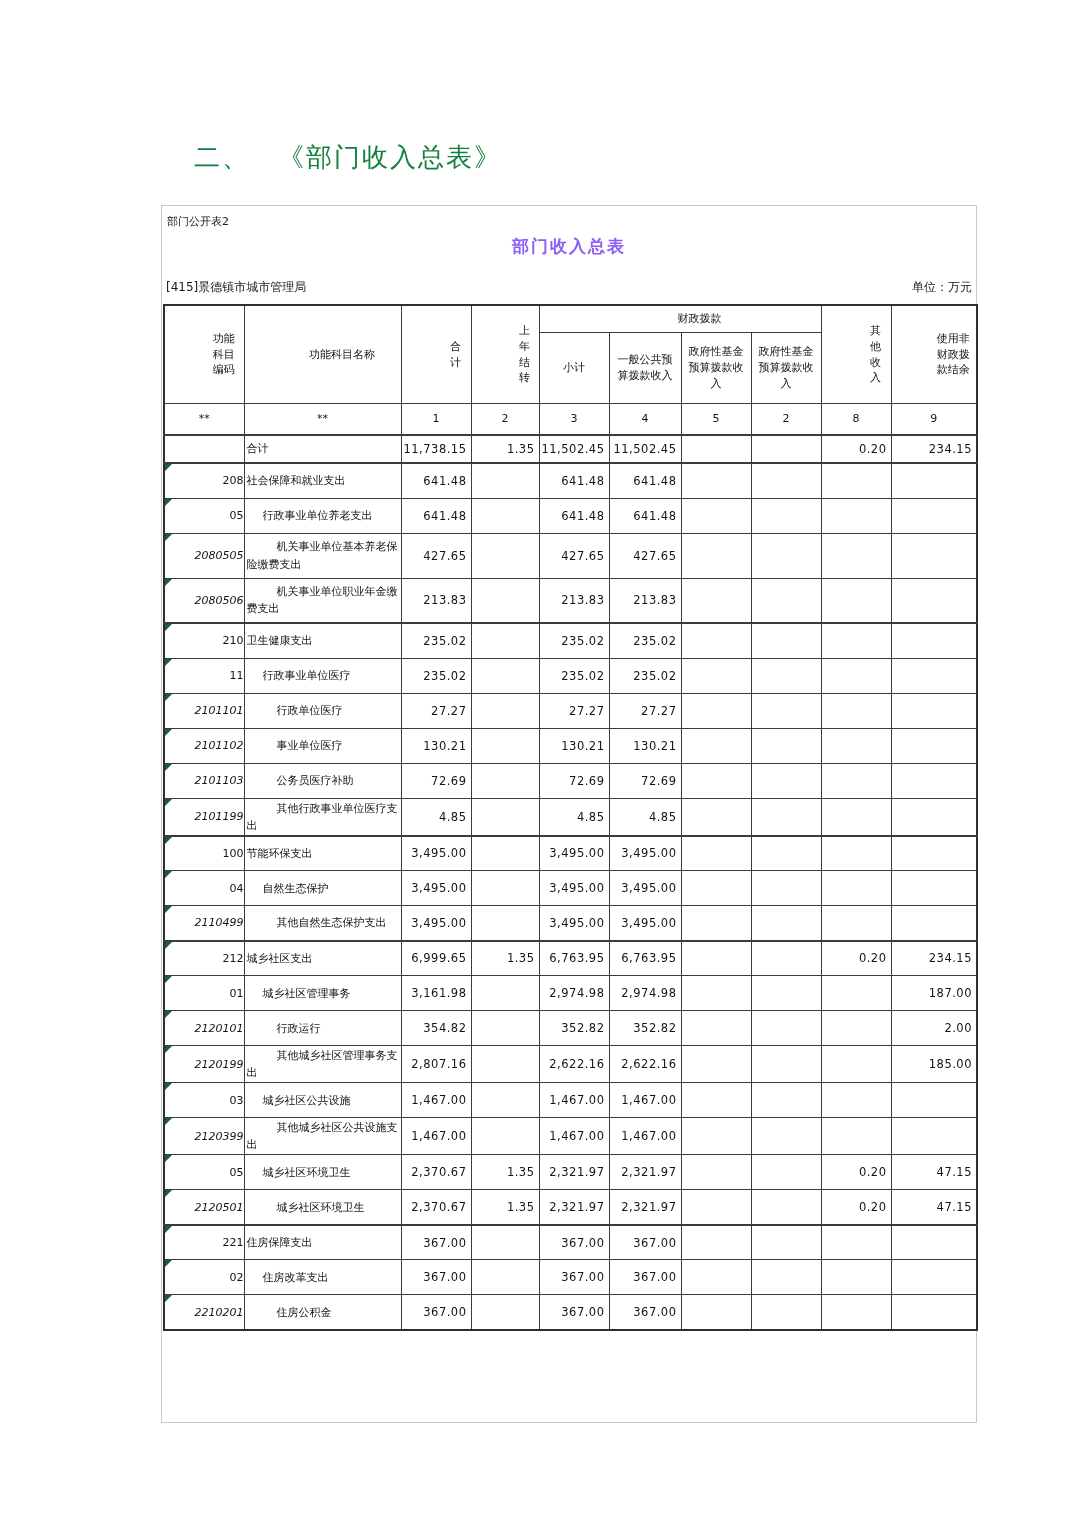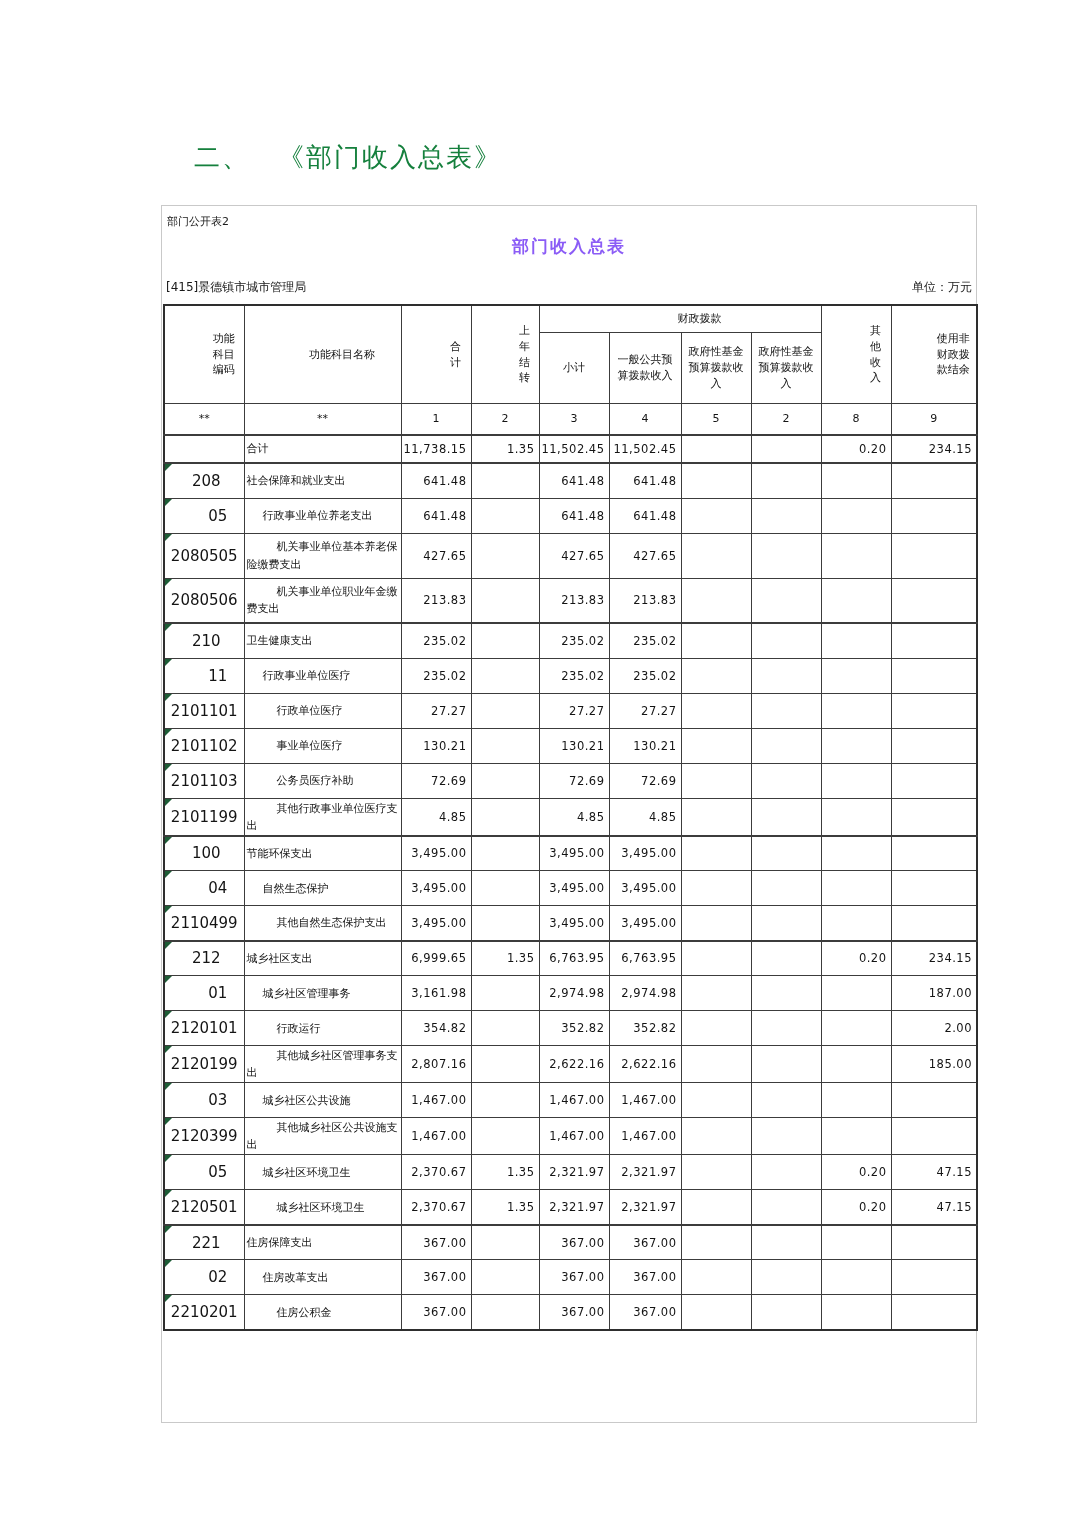--- a/index.html
+++ b/index.html
@@ -37,25 +37,25 @@
     font-weight:normal;vertical-align:middle;
   }
   .grid thead th{text-align:center;padding:0 5px;line-height:1.45;}
   tr.h1 th{height:26px;padding-left:44px;}
   tr.h2 th{height:70px;}
   tr.hnum th{height:30px;border-bottom-width:2px;font-size:11px;}
   tbody tr{height:35px;}
   tbody tr.first{height:28px;}
   tbody tr.tall{height:45px;}
   tbody tr.section td{border-top-width:2px;}
-  td.code{position:relative;text-align:center;font-size:15px;}
+  td.code{position:relative;text-align:right;font-size:11px;}
   td.code .ctext{display:inline-block;}
   .code-l1{padding-left:4px;}
   .code-l2{padding-left:27px;}
-  .code-l3{}
+  .code-l3{font-style:italic;}
   .tri{
     position:absolute;top:0;left:0;width:0;height:0;
     border-top:7px solid #1d5c36;border-right:7px solid transparent;
   }
   td.name{text-align:left;padding:1px 2px;line-height:1.55;}
   .name-l2{text-indent:16px;}
   .name-l3{text-indent:30px;margin-left:23px;}
   td.val{text-align:right;padding-right:4px;font-size:11.5px;letter-spacing:0.5px;}
 </style>
 </head>

